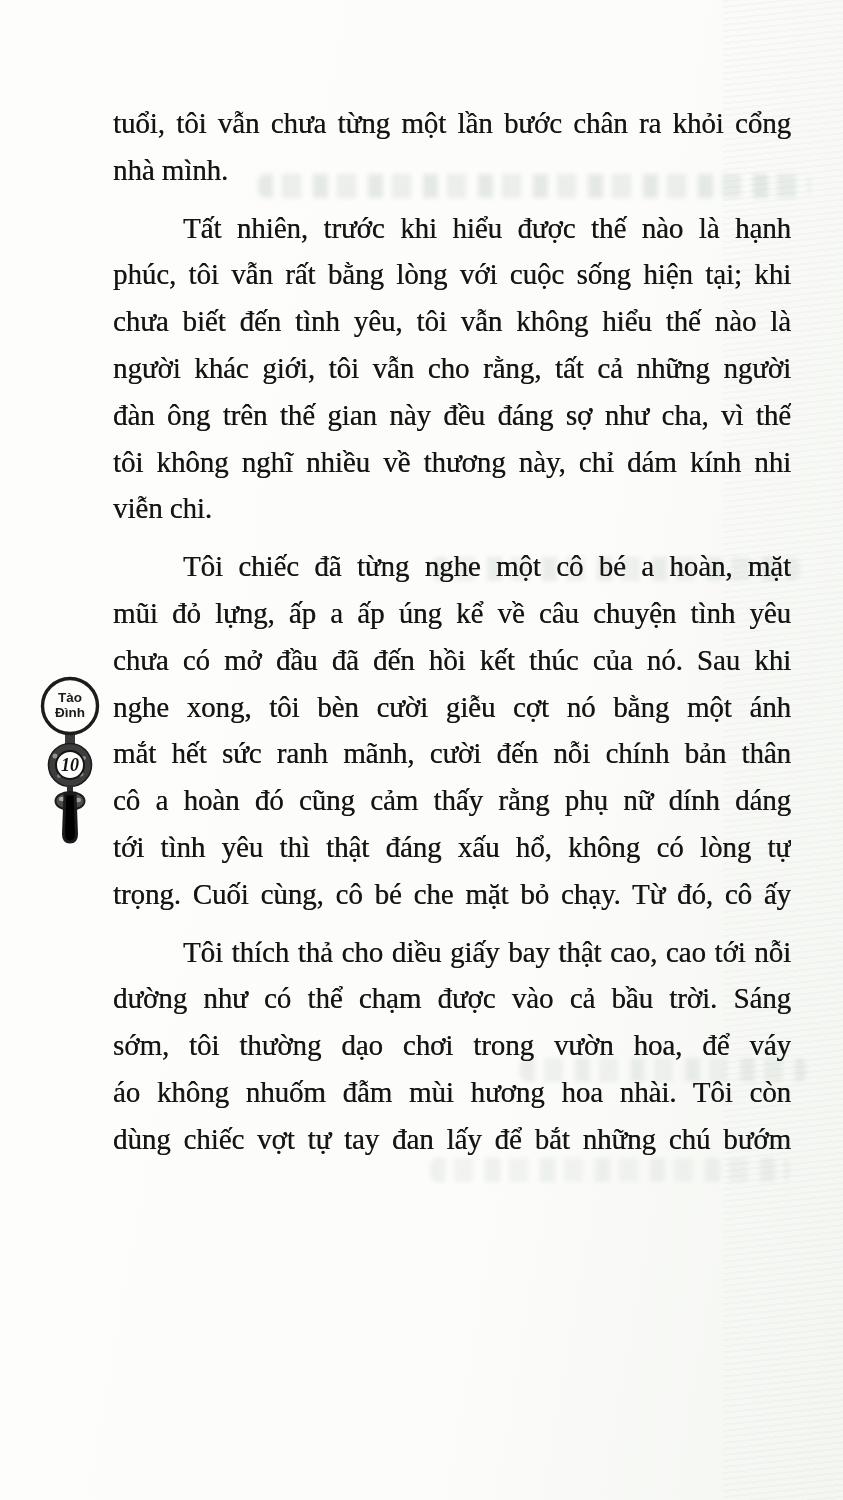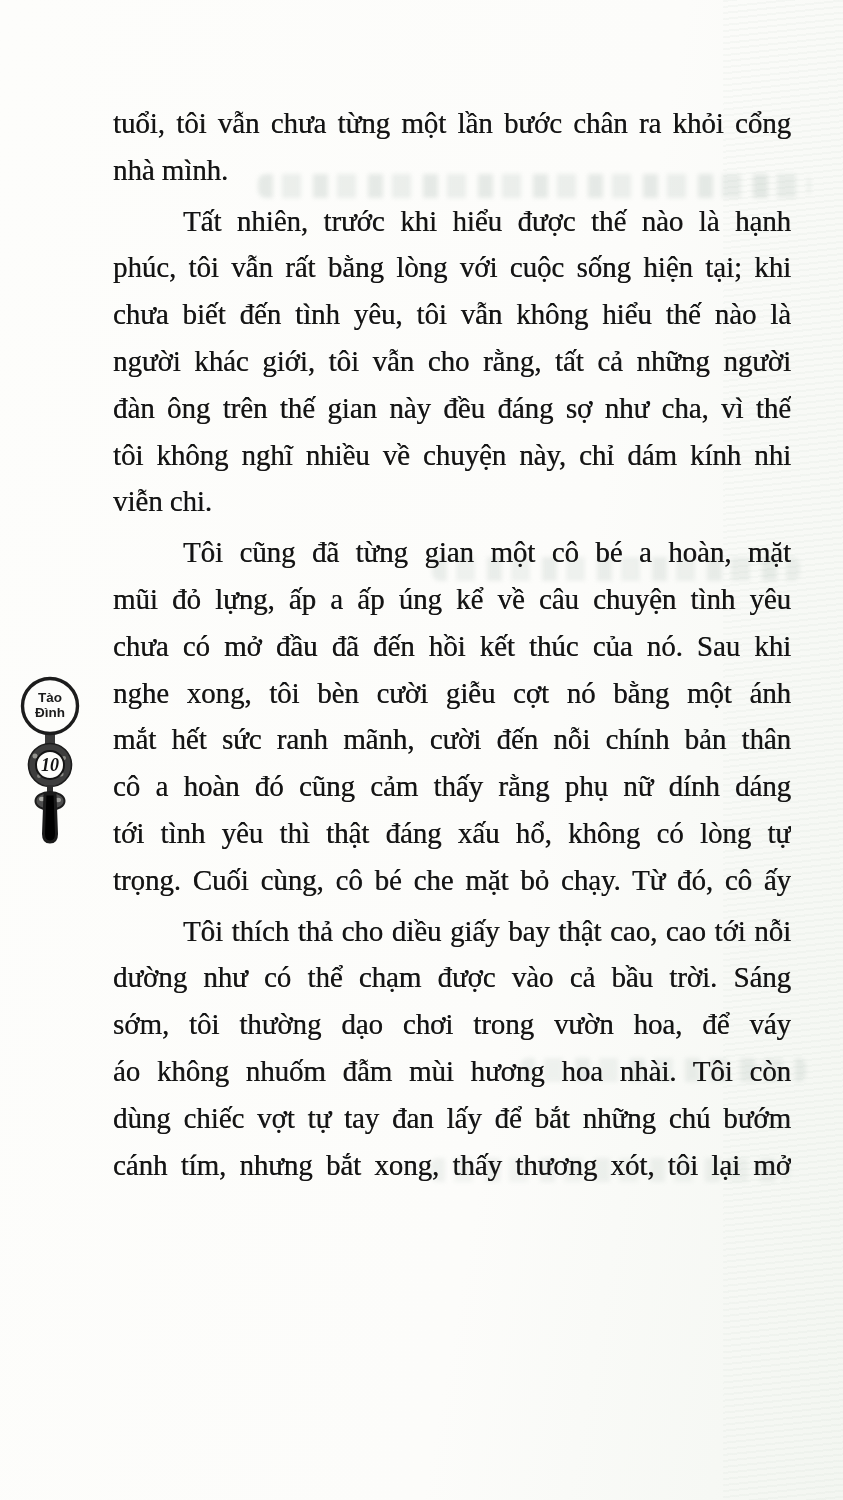--- a/index.html
+++ b/index.html
@@ -38,38 +38,38 @@
     left: 113px;
     top: 100px;
     width: 678px;
     font-size: 29px;
     line-height: 46.8px;
     color: #141414;
     text-shadow: 0.35px 0 0 rgba(20,20,20,0.75);
     letter-spacing: -0.1px;
   }
   .paragraph + .paragraph {
-    margin-top: 4px;
+    margin-top: 11px;
   }
   .line {
     text-align: justify;
     text-align-last: justify;
     height: 46.8px;
     overflow: hidden;
   }
   .line.flush {
     text-align-last: left;
   }
   .paragraph.indented .line:first-child {
     text-indent: 70px;
   }
   
   .ornament {
     position: absolute;
-    left: 15px;
+    left: 35px;
     top: 668px;
     width: 70px;
     height: 190px;
   }
   .ornament svg { display: block; }
   
   .bleed {
     position: absolute;
     height: 24px;
     border-radius: 8px;
@@ -129,36 +129,35 @@
       <div class="paragraph">
         <div class="line">tuổi, tôi vẫn chưa từng một lần bước chân ra khỏi cổng</div>
         <div class="line flush">nhà mình.</div>
       </div>
       <div class="paragraph indented">
         <div class="line">Tất nhiên, trước khi hiểu được thế nào là hạnh</div>
         <div class="line">phúc, tôi vẫn rất bằng lòng với cuộc sống hiện tại; khi</div>
         <div class="line">chưa biết đến tình yêu, tôi vẫn không hiểu thế nào là</div>
         <div class="line">người khác giới, tôi vẫn cho rằng, tất cả những người</div>
         <div class="line">đàn ông trên thế gian này đều đáng sợ như cha, vì thế</div>
-        <div class="line">tôi không nghĩ nhiều về chuyện này, chỉ dám kính nhi</div>
+        <div class="line">tôi không nghĩ nhiều về thương này, chỉ dám kính nhi</div>
         <div class="line flush">viễn chi.</div>
       </div>
       <div class="paragraph indented">
-        <div class="line">Tôi cũng đã từng gian một cô bé a hoàn, mặt</div>
+        <div class="line">Tôi chiếc đã từng nghe một cô bé a hoàn, mặt</div>
         <div class="line">mũi đỏ lựng, ấp a ấp úng kể về câu chuyện tình yêu</div>
         <div class="line">chưa có mở đầu đã đến hồi kết thúc của nó. Sau khi</div>
         <div class="line">nghe xong, tôi bèn cười giễu cợt nó bằng một ánh</div>
         <div class="line">mắt hết sức ranh mãnh, cười đến nỗi chính bản thân</div>
         <div class="line">cô a hoàn đó cũng cảm thấy rằng phụ nữ dính dáng</div>
         <div class="line">tới tình yêu thì thật đáng xấu hổ, không có lòng tự</div>
         <div class="line">trọng. Cuối cùng, cô bé che mặt bỏ chạy. Từ đó, cô ấy</div>
       </div>
       <div class="paragraph indented">
         <div class="line">Tôi thích thả cho diều giấy bay thật cao, cao tới nỗi</div>
         <div class="line">dường như có thể chạm được vào cả bầu trời. Sáng</div>
         <div class="line">sớm, tôi thường dạo chơi trong vườn hoa, để váy</div>
         <div class="line">áo không nhuốm đẫm mùi hương hoa nhài. Tôi còn</div>
         <div class="line">dùng chiếc vợt tự tay đan lấy để bắt những chú bướm</div>
-        <div class="line">cánh tím, nhưng bắt xong, thấy thương xót, tôi lại mở</div>
       </div>
     </main>
 
 </div>
 
 </body></html>

